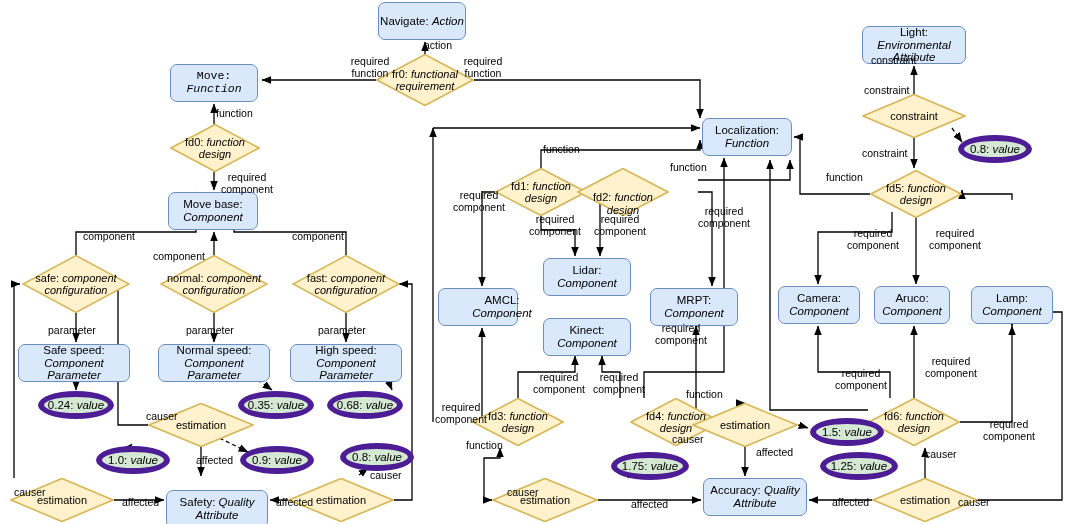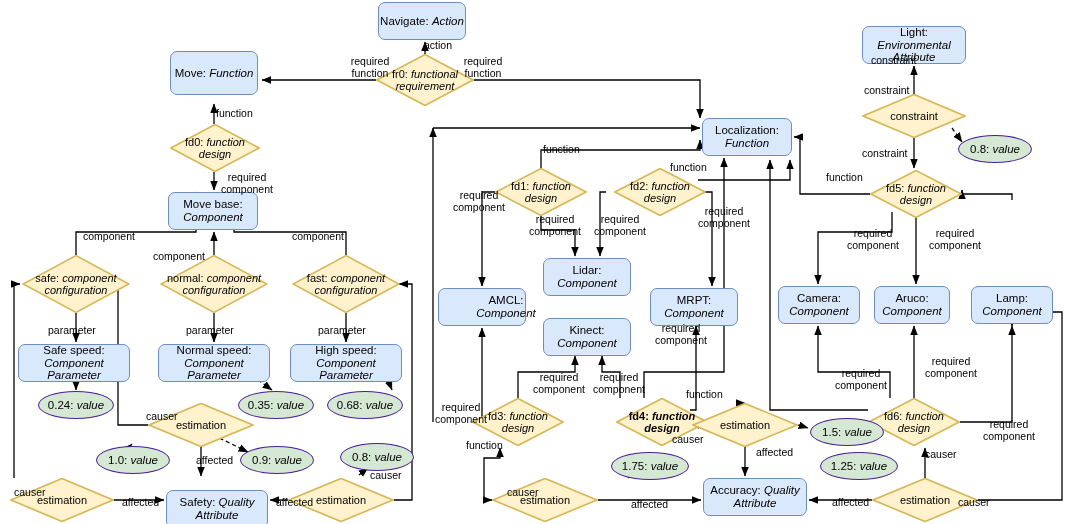--- a/index.html
+++ b/index.html
@@ -52,21 +52,21 @@
     left: 0; top: 0;
     width: 100%; height: 100%;
   }
   .diamond .lbl {
     position: relative;
     z-index: 2;
   }
   
   .ellipse {
     background: #d5e8d4;
-    border: 1px solid #4c1d95;
+    border: 6px solid #4c1d95;
     border-radius: 50%;
     font-size: 11.5px;
   }
   .edge-label {
     position: absolute;
     font-size: 10.5px;
     color: #000000;
     background: transparent;
     white-space: nowrap;
     line-height: 1.1;
@@ -199,21 +199,21 @@
       <path d="M798,425 L808,428"></path>
       <path d="M872,476 L862,466"></path>
       <path d="M952,128 L962,142"></path>
     </g>
   </svg>
 
   <div id="nodes-layer">
       <div class="node box" style="left: 378px; top: 2px; width: 88px; height: 38px;">
         <span class="lbl"><span>Navigate:</span> <span class="it">Action</span></span>
       </div>
-      <div class="node box" style="left: 170px; top: 51px; width: 88px; height: 44px;">
+      <div class="node box" style="left: 170px; top: 64px; width: 88px; height: 38px; font-family: Liberation Mono, monospace;">
         <span class="lbl"><span>Move:</span> <span class="it">Function</span></span>
       </div>
       <div class="node box" style="left: 168px; top: 192px; width: 90px; height: 38px;">
         <span class="lbl"><span>Move base:</span> <span class="it">Component</span></span>
       </div>
       <div class="node box" style="left: 18px; top: 344px; width: 112px; height: 38px;">
         <span class="lbl"><span>Safe speed:</span> <span class="it">Component Parameter</span></span>
       </div>
       <div class="node box" style="left: 158px; top: 344px; width: 112px; height: 38px;">
         <span class="lbl"><span>Normal speed:</span> <span class="it">Component Parameter</span></span>
@@ -223,21 +223,21 @@
       </div>
       <div class="node box" style="left: 166px; top: 478px; width: 102px; height: 38px; margin-top: 12px;">
         <span class="lbl"><span>Safety:</span> <span class="it">Quality Attribute</span></span>
       </div>
       <div class="node box" style="left: 702px; top: 118px; width: 90px; height: 38px;">
         <span class="lbl"><span>Localization:</span> <span class="it">Function</span></span>
       </div>
       <div class="node box" style="left: 543px; top: 258px; width: 88px; height: 38px;">
         <span class="lbl"><span>Lidar:</span> <span class="it">Component</span></span>
       </div>
-      <div class="node box" style="left: 438px; top: 288px; width: 88px; height: 38px; padding-left: 48px;">
+      <div class="node box" style="left: 438px; top: 288px; width: 80px; height: 38px; padding-left: 48px;">
         <span class="lbl"><span>AMCL:</span> <span class="it">Component</span></span>
       </div>
       <div class="node box" style="left: 543px; top: 318px; width: 88px; height: 38px;">
         <span class="lbl"><span>Kinect:</span> <span class="it">Component</span></span>
       </div>
       <div class="node box" style="left: 650px; top: 288px; width: 88px; height: 38px;">
         <span class="lbl"><span>MRPT:</span> <span class="it">Component</span></span>
       </div>
       <div class="node box" style="left: 778px; top: 286px; width: 82px; height: 38px; justify-content: center;">
         <span class="lbl"><span>Camera:</span> <span class="it">Component</span></span>
@@ -301,33 +301,33 @@
           <polygon points="50,1 99,50 50,99 1,50" fill="#fff2cc" stroke="#d6b656" stroke-width="1.6" vector-effect="non-scaling-stroke"></polygon>
         </svg>
         <span class="lbl"><span>estimation</span></span>
       </div>
       <div class="node diamond" style="left: 495px; top: 168px; width: 92px; height: 48px;">
         <svg viewBox="0 0 100 100" preserveAspectRatio="none">
           <polygon points="50,1 99,50 50,99 1,50" fill="#fff2cc" stroke="#d6b656" stroke-width="1.6" vector-effect="non-scaling-stroke"></polygon>
         </svg>
         <span class="lbl"><span>fd1:</span> <span class="it">function design</span></span>
       </div>
-      <div class="node diamond" style="left: 614px; top: 168px; width: 92px; height: 48px;">
+      <div class="node diamond" style="left: 577px; top: 168px; width: 92px; height: 48px; align-items: flex-end;">
         <svg viewBox="0 0 100 100" preserveAspectRatio="none">
           <polygon points="50,1 99,50 50,99 1,50" fill="#fff2cc" stroke="#d6b656" stroke-width="1.6" vector-effect="non-scaling-stroke"></polygon>
         </svg>
         <span class="lbl"><span>fd2:</span> <span class="it">function design</span></span>
       </div>
       <div class="node diamond" style="left: 472px; top: 398px; width: 92px; height: 48px;">
         <svg viewBox="0 0 100 100" preserveAspectRatio="none">
           <polygon points="50,1 99,50 50,99 1,50" fill="#fff2cc" stroke="#d6b656" stroke-width="1.6" vector-effect="non-scaling-stroke"></polygon>
         </svg>
         <span class="lbl"><span>fd3:</span> <span class="it">function design</span></span>
       </div>
-      <div class="node diamond" style="left: 616px; top: 398px; width: 92px; height: 48px; font-weight: bold;">
+      <div class="node diamond" style="left: 630px; top: 398px; width: 92px; height: 48px;">
         <svg viewBox="0 0 100 100" preserveAspectRatio="none">
           <polygon points="50,1 99,50 50,99 1,50" fill="#fff2cc" stroke="#d6b656" stroke-width="1.6" vector-effect="non-scaling-stroke"></polygon>
         </svg>
         <span class="lbl"><span>fd4:</span> <span class="it">function design</span></span>
       </div>
       <div class="node diamond" style="left: 870px; top: 170px; width: 92px; height: 48px;">
         <svg viewBox="0 0 100 100" preserveAspectRatio="none">
           <polygon points="50,1 99,50 50,99 1,50" fill="#fff2cc" stroke="#d6b656" stroke-width="1.6" vector-effect="non-scaling-stroke"></polygon>
         </svg>
         <span class="lbl"><span>fd5:</span> <span class="it">function design</span></span>

